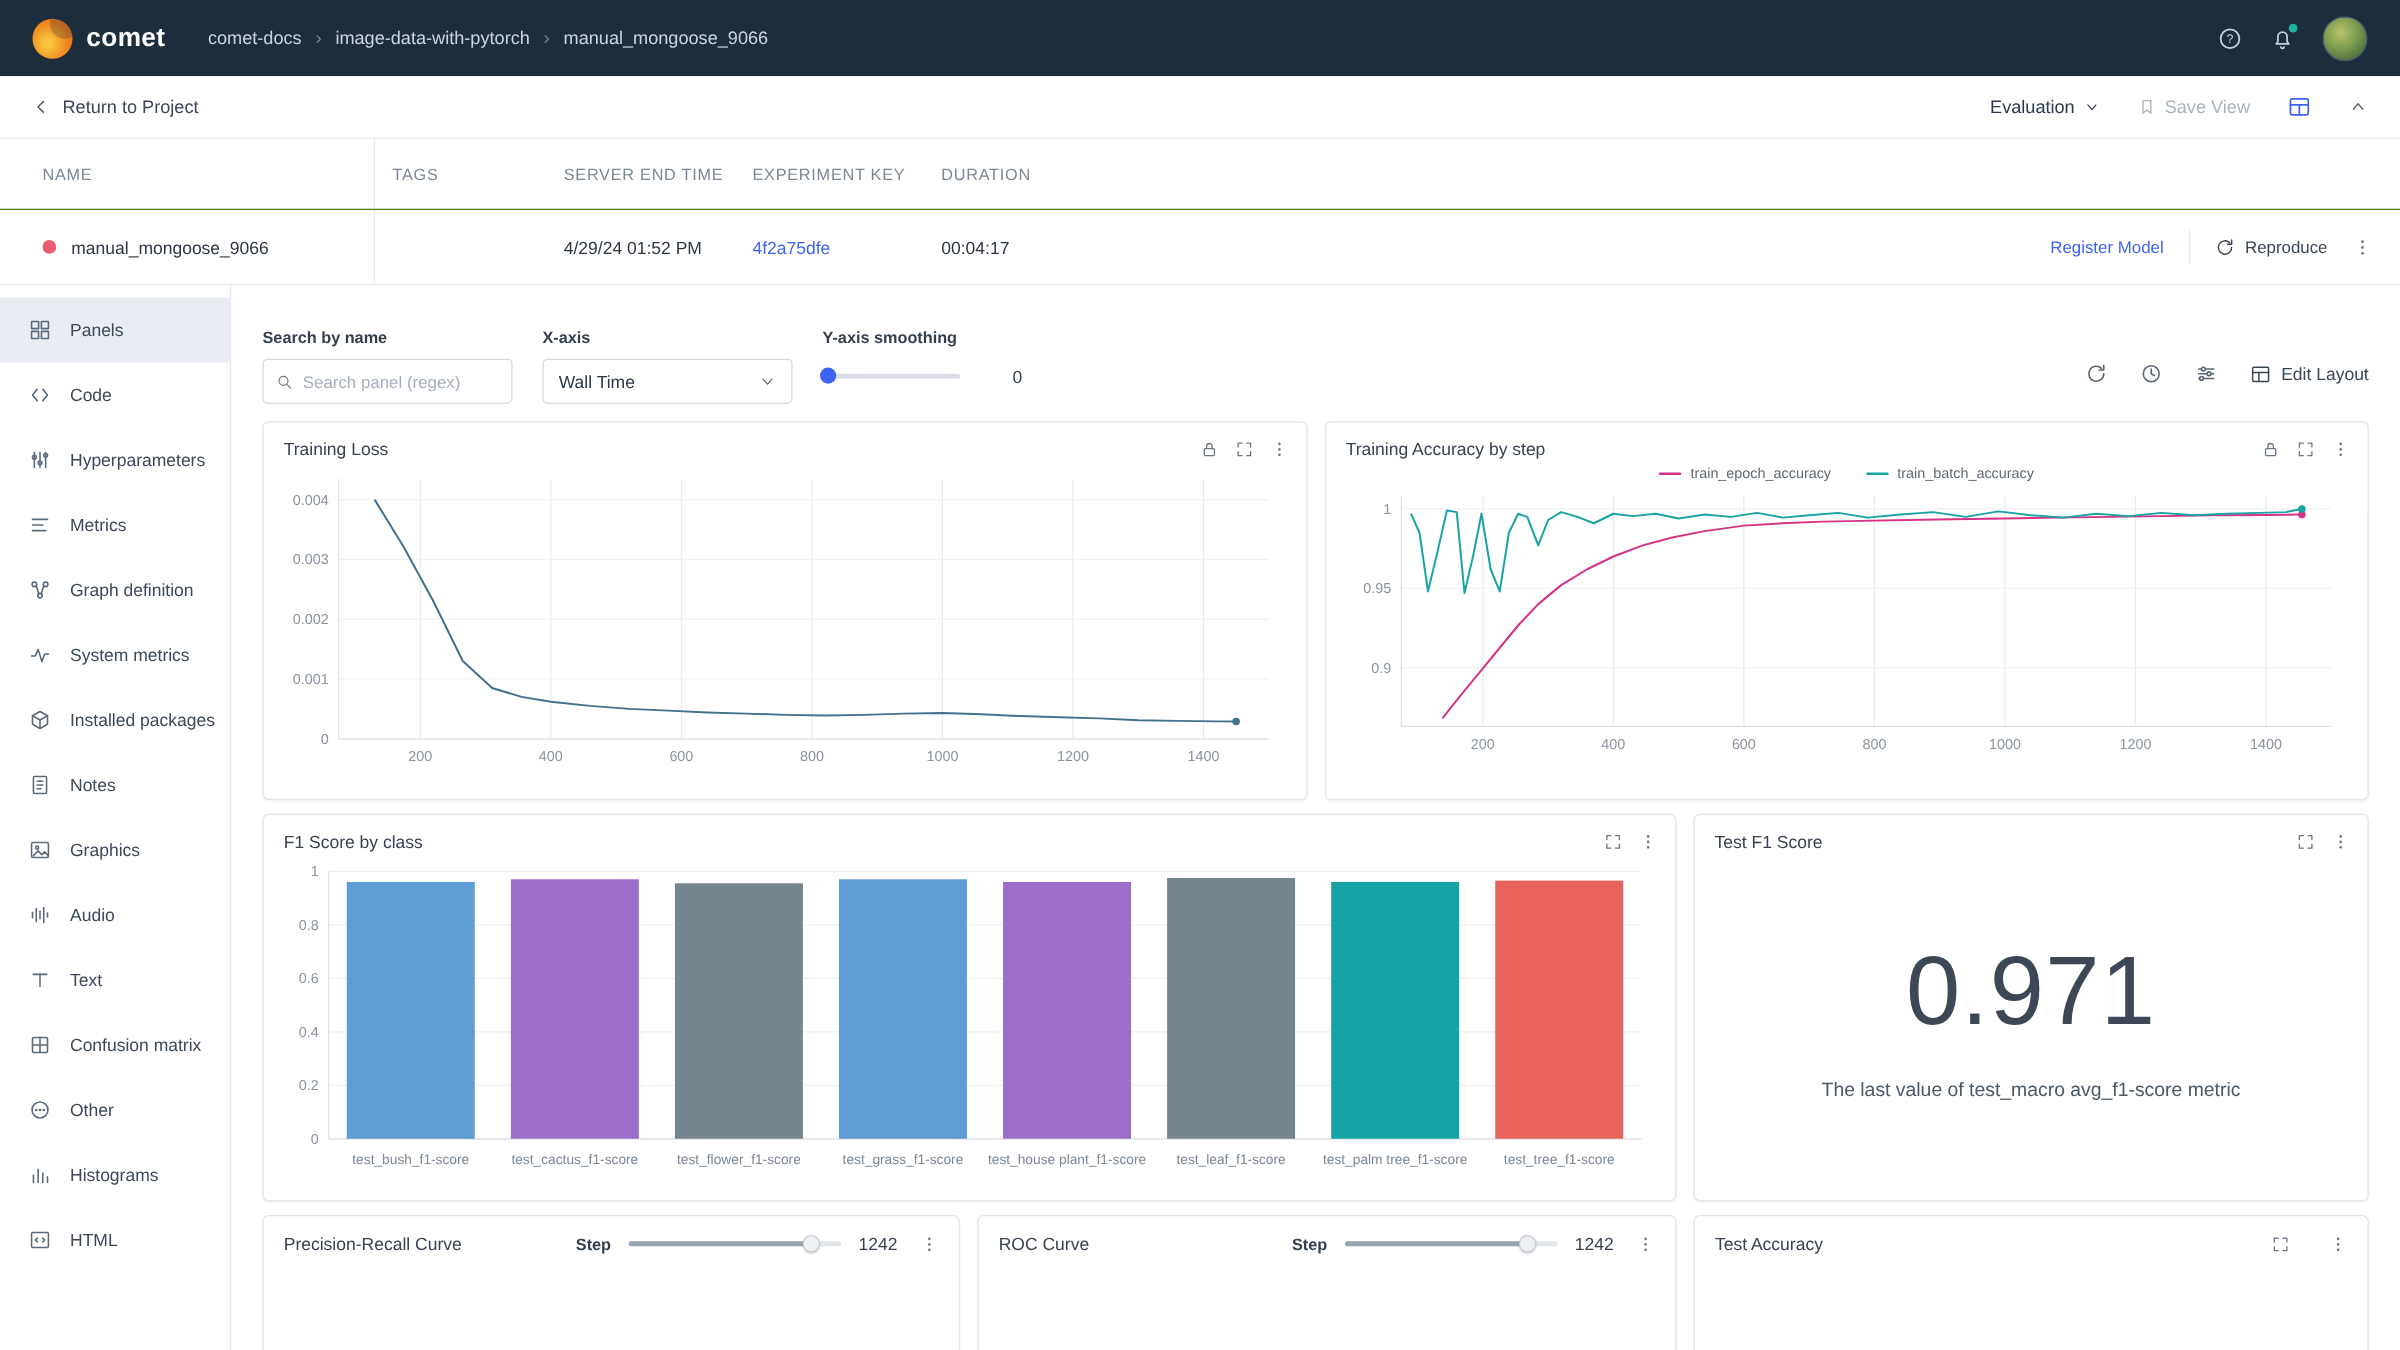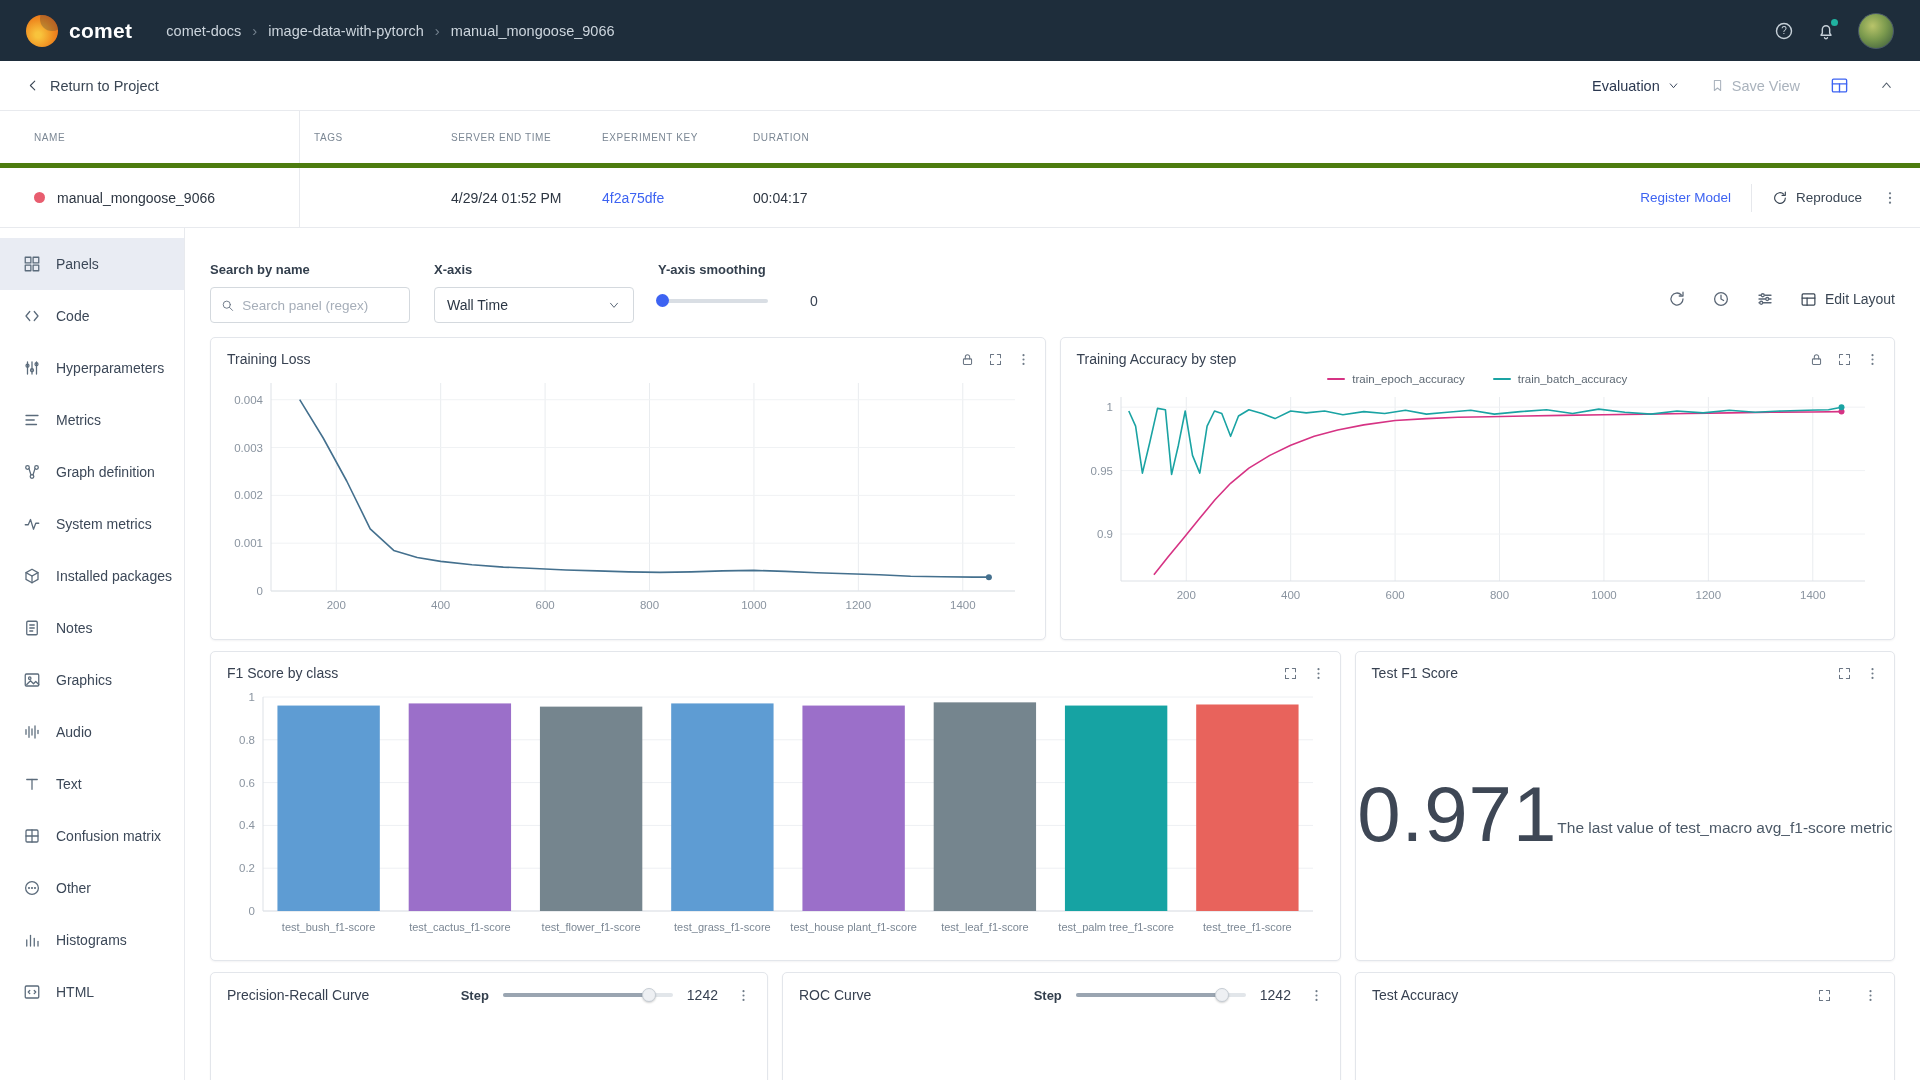--- a/index.html
+++ b/index.html
@@ -22,22 +22,22 @@
     background:radial-gradient(circle at 40% 35%,#b9c46a 0%,#7b9a4e 45%,#35553b 100%)}
   
   .subheader{height:50px;border-bottom:1px solid #e8eaee;display:flex;align-items:center;padding:0 26px;background:#fff}
   .return-link{display:flex;gap:9px;color:#3a4654;font-size:14.5px;cursor:pointer}
   .subheader-right{margin-left:auto;display:flex;align-items:center;gap:30px}
   .evaluation{display:flex;align-items:center;gap:7px;font-size:14.5px;font-weight:500;color:#2b3850;cursor:pointer}
   .save-view{display:flex;align-items:center;gap:7px;font-size:14.5px;color:#aab3bd}
   .layout-toggle{color:#3d63f2;display:flex}
   .collapse-up{color:#55606d;display:flex}
   
-  .exp-header{height:57px;display:flex;align-items:center;border-bottom:5px solid #4d7c0f;
-    font-size:10px;color:#7b8794;letter-spacing:.6px}
+  .exp-header{height:57px;display:flex;align-items:center;border-bottom:1px solid #4d7c0f;
+    font-size:13px;color:#7b8794;letter-spacing:.6px}
   .exp-row{height:60px;display:flex;align-items:center;font-size:14px;color:#2d3642;border-bottom:1px solid #e8eaee}
   .col-name{width:300px;align-self:stretch;display:flex;align-items:center;padding-left:34px;border-right:1px solid #e8eaee;gap:12px}
   .col-tags{width:151px;padding-left:14px}
   .col-end{width:151px}
   .col-key{width:151px}
   .col-dur{width:160px}
   .exp-dot{width:11px;height:11px;border-radius:50%;background:#e85d6f;flex:none}
   .key-link{color:#3d63f2;cursor:pointer}
   .row-right{margin-left:auto;display:flex;align-items:center;gap:20px;padding-right:22px}
   .register{color:#3d63f2;font-size:13.5px;cursor:pointer}
@@ -83,21 +83,21 @@
   .panel-icons{margin-left:auto;display:flex;align-items:center;gap:13px;color:#6b7684}
   .p-line{width:838px;height:303px}
   .p-bar{width:1134px;height:310px}
   .p-metric{width:542px;height:310px;display:flex;flex-direction:column}
   .p-partial{height:280px}
   .p-pr{width:560px}.p-roc{width:561px}.p-tacc{width:542px}
   .chart-wrap{padding:4px 12px 0 10px}
   .legend{display:flex;justify-content:center;gap:28px;margin-top:2px}
   .legend-item{display:flex;align-items:center;gap:7px;font-size:11.5px;color:#5d6873}
   .legend-swatch{width:18px;height:2.5px;border-radius:1px}
-  .metric-body{flex:1;display:flex;align-items:center;justify-content:center;margin-top:-16px}
+  .metric-body{flex:1;display:flex;flex-direction:column;align-items:center;justify-content:center;margin-top:-16px}
   .metric-value{font-size:78px;color:#3e4755;letter-spacing:1px}
   .metric-caption{font-size:15.5px;color:#4b5866;margin-top:26px}
   .partial-head{display:flex;align-items:center;padding:14px 16px 10px 16px}
   .step-group{display:flex;align-items:center;gap:14px;margin-left:auto}
   .step-label{font-size:13px;font-weight:700;color:#333f4d}
   .step-slider{width:170px;height:4px;background:#e2e6ea;border-radius:2px;position:relative}
   .step-fill{height:4px;width:86%;background:#9aa5b1;border-radius:2px}
   .step-knob{width:14px;height:14px;border-radius:50%;background:#eef0f3;border:1px solid #c6cdd4;
     position:absolute;left:calc(86% - 7px);top:-5px;box-shadow:0 1px 2px rgba(0,0,0,.18);cursor:pointer}
   .step-value{font-size:14px;color:#374151}

